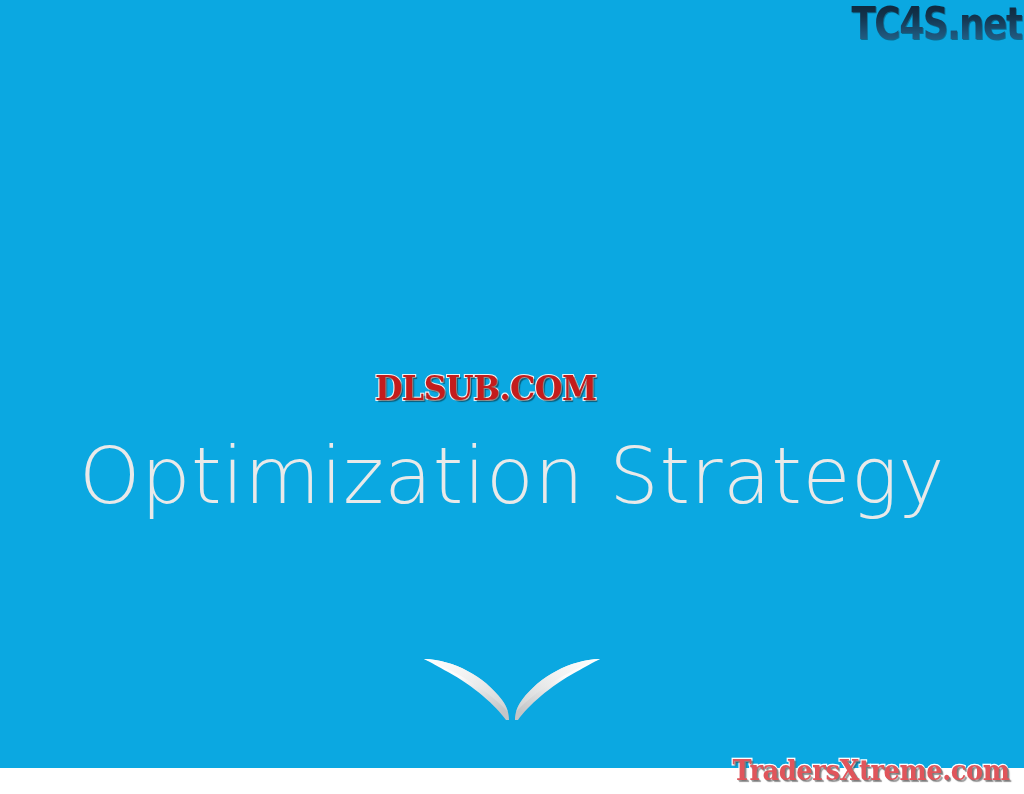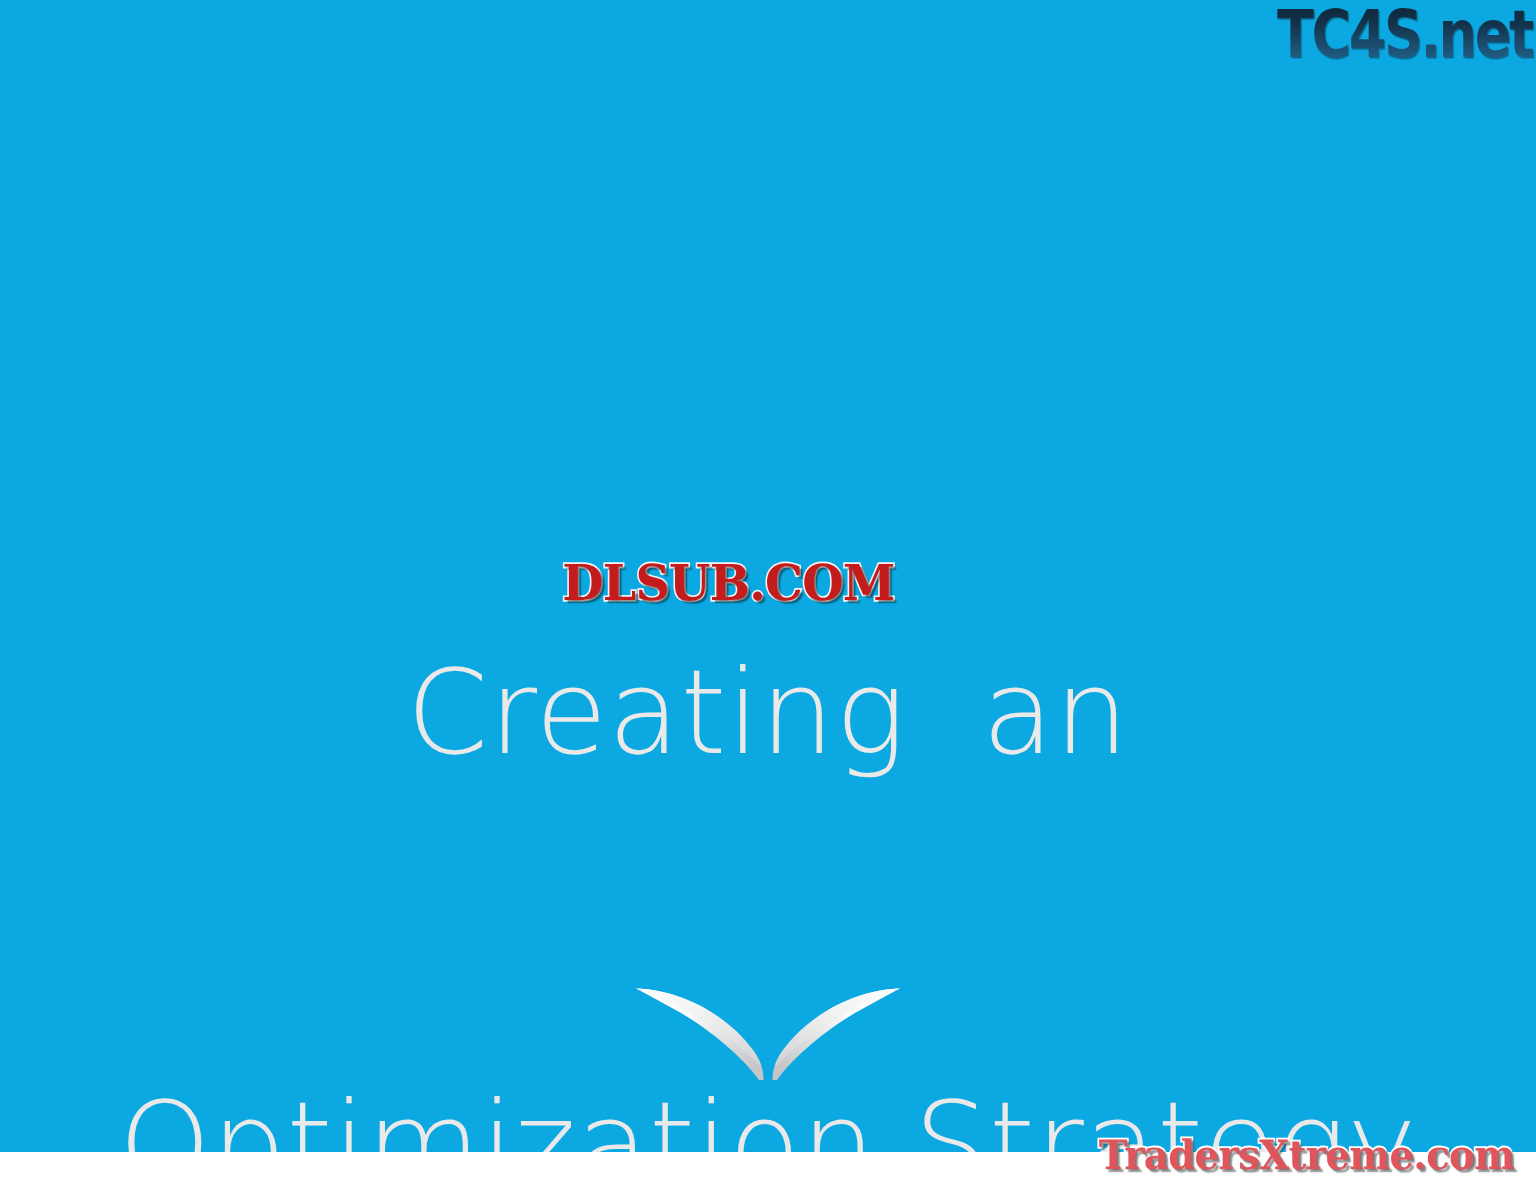--- a/index.html
+++ b/index.html
@@ -133,21 +133,20 @@
   }
 </style>
 </head>
 <body>
 
 <div id="slide-root">
 
   <div id="slide-canvas">
 
     <div id="title-block">
-      <span id="title-line-1">Creating  an</span>
       <span id="title-line-2">Optimization Strategy</span>
     </div>
 
     <div id="wing-logo">
       <svg width="200" height="80" viewBox="0 0 200 80" xmlns="http://www.w3.org/2000/svg">
         <defs>
           <linearGradient id="wingGradL" x1="0" y1="0" x2="0.75" y2="1">
             <stop offset="0%" stop-color="#ffffff"></stop>
             <stop offset="38%" stop-color="#fbfbfb"></stop>
             <stop offset="62%" stop-color="#e6e7e8"></stop>

